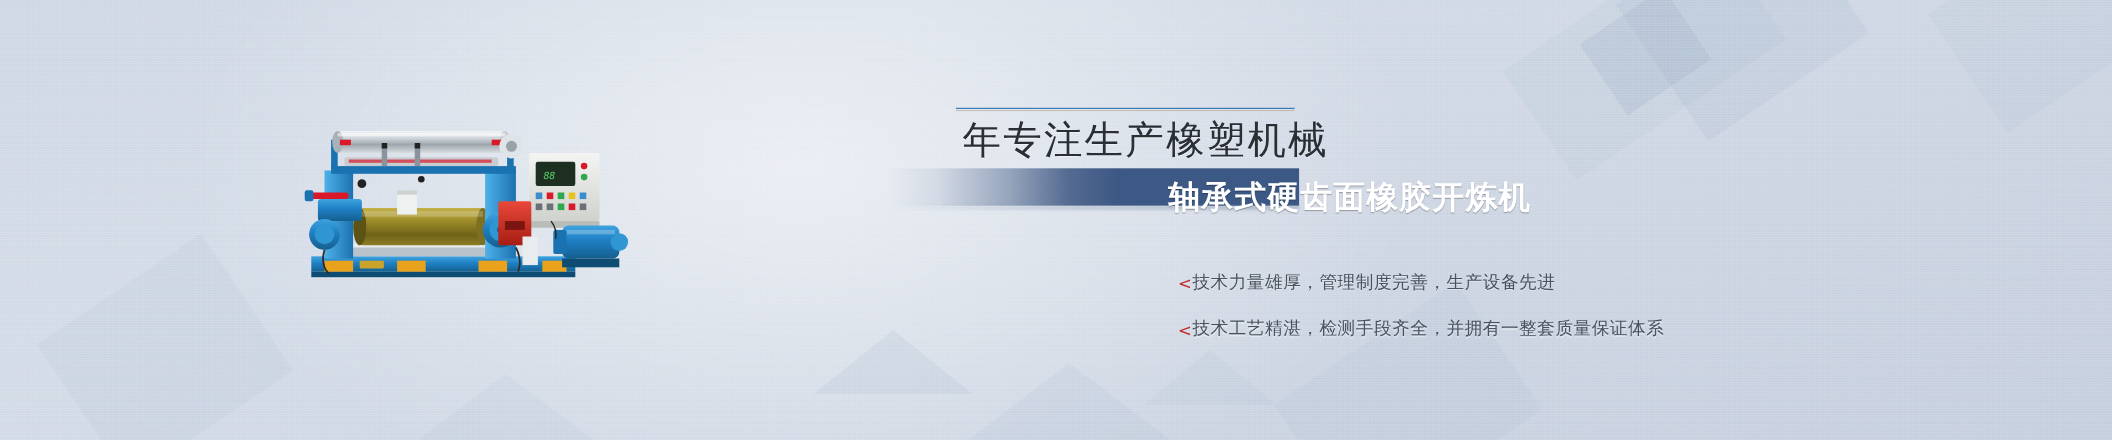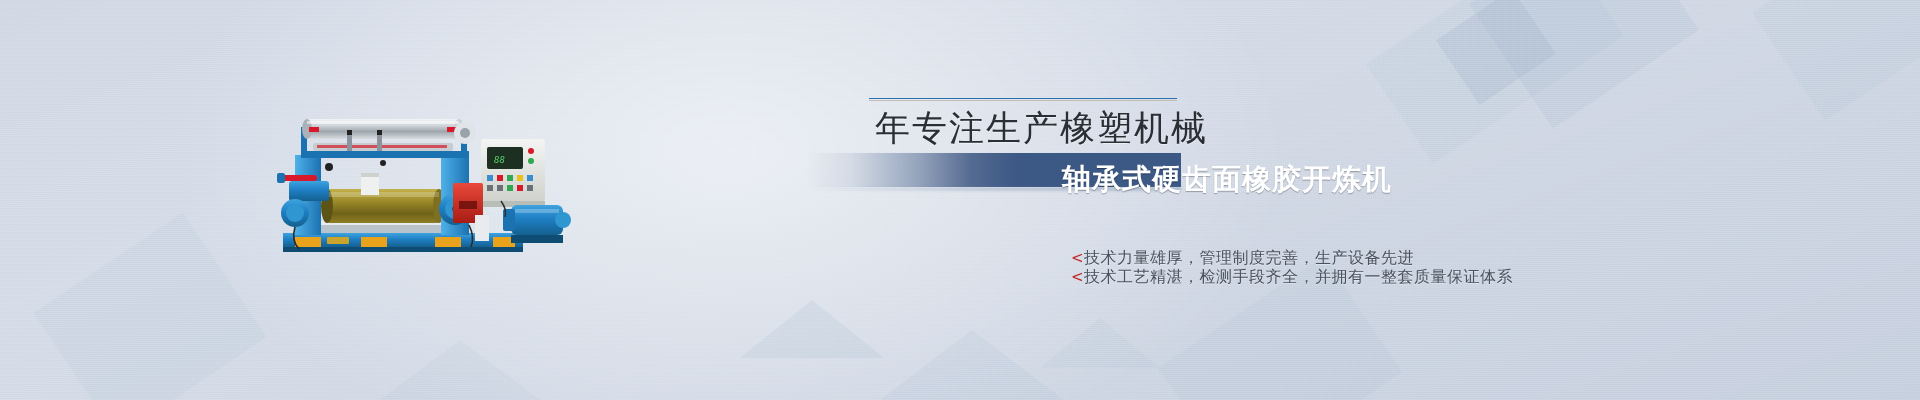--- a/index.html
+++ b/index.html
@@ -80,21 +80,21 @@
     display:inline-block;width:13px;color:#c02626;font-size:15px;
     font-family:"DejaVu Sans","Liberation Sans",sans-serif;
     vertical-align:middle;line-height:22px;font-weight:500;
   }
   .bullet-row .btxt{
     display:inline-block;vertical-align:middle;line-height:22px;
     font-size:16px;color:#49525e;letter-spacing:.5px;
     text-shadow:0 1px 0 rgba(255,255,255,.40);
   }
   #bullet0{left:1071px;top:247px;}
-  #bullet1{left:1071px;top:266px;}
+  #bullet1{left:1071px;top:289px;}
 </style>
 </head>
 <body>
 
 <div id="banner">
 
   <div class="wm wm-rect" style="left:1496px;top:-58px;width:176px;height:150px;transform:rotate(-34deg);"></div>
   <div class="wm wm-rect d" style="left:1450px;top:8px;width:92px;height:78px;transform:rotate(-34deg);"></div>
   <div class="wm wm-rect l" style="left:1380px;top:-10px;width:230px;height:120px;transform:rotate(-34deg);"></div>
   <div class="wm wm-rect l" style="left:1776px;top:-40px;width:150px;height:130px;transform:rotate(-34deg);"></div>

